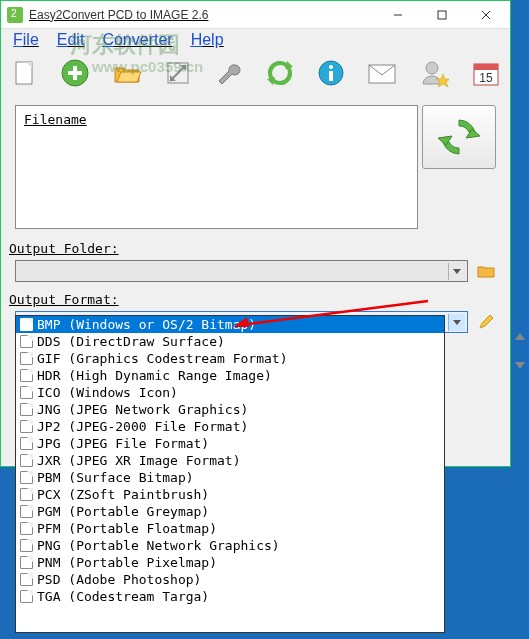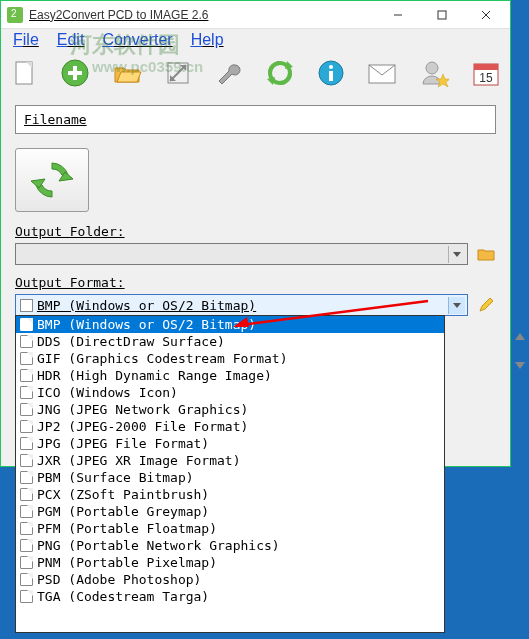--- a/index.html
+++ b/index.html
@@ -103,22 +103,21 @@
   height: 38px;
   display: flex;
   align-items: center;
   justify-content: center;
   border: 1px solid transparent;
   border-radius: 3px;
 }
 .content {
   padding: 10px 14px;
   display: flex;
-  gap: 14px;
-  flex-direction: column;
+  gap: 4px;
 }
 .filelist {
   flex: 1;
   height: 124px;
   border: 1px solid #888;
   background: #fff;
   padding: 6px 8px;
   font-family: "SimSun", monospace;
   font-size: 13px;
   overflow: auto;
@@ -127,21 +126,21 @@
   width: 74px;
   height: 64px;
   border: 1px solid #999;
   background: linear-gradient(#fdfdfd,#e8e8e8);
   border-radius: 3px;
   display: flex;
   align-items: center;
   justify-content: center;
 }
 .section-label {
-  padding: 2px 14px 4px;
+  padding: 2px 8px 4px;
   font-family: "SimSun", monospace;
   font-size: 13px;
 }
 .row {
   display: flex;
   align-items: center;
   padding: 0 14px 8px;
   gap: 8px;
 }
 .combo {

